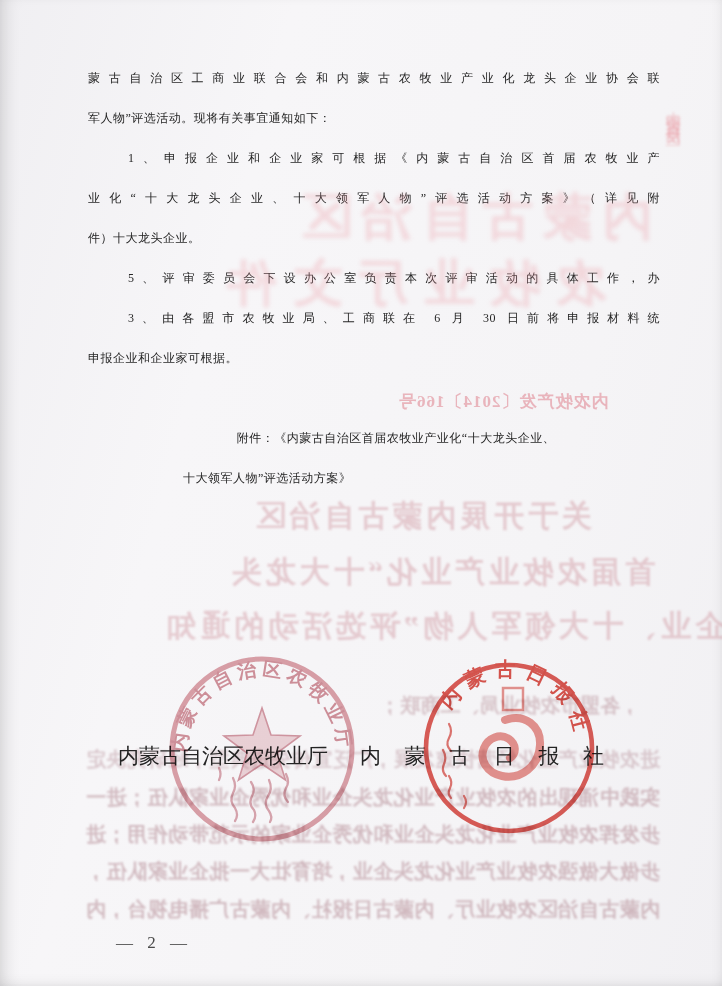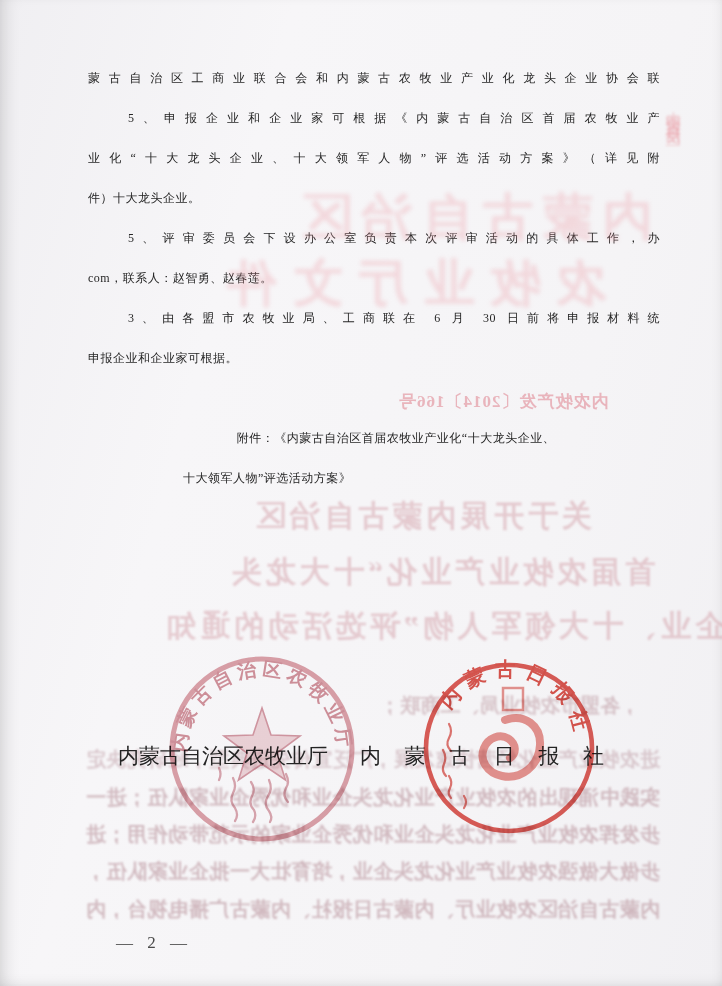--- a/index.html
+++ b/index.html
@@ -60,25 +60,25 @@
     <div class="ghost g-b g-b0">，各盟市农牧业局、工商联；</div>
     <div class="ghost g-b g-b1">进农牧业产业化经营快速发展，广泛宣传先进典型，经研究决定</div>
     <div class="ghost g-b g-b2">实践中涌现出的农牧业产业化龙头企业和优秀企业家队伍；进一</div>
     <div class="ghost g-b g-b3">步发挥农牧业产业化龙头企业和优秀企业家的示范带动作用；进</div>
     <div class="ghost g-b g-b4">步做大做强农牧业产业化龙头企业，培育壮大一批企业家队伍，</div>
     <div class="ghost g-b g-b5">内蒙古自治区农牧业厅、内蒙古日报社、内蒙古广播电视台，内</div>
   </div>
 
   <div class="content">
     <div class="ln just">蒙古自治区工商业联合会和内蒙古农牧业产业化龙头企业协会联</div>
-    <div class="ln just ind">5、申报企业和企业家可根据《内蒙古自治区首届农牧业产</div>
+    <div class="ln">军人物”评选活动。现将有关事宜通知如下：</div>
+    <div class="ln just ind">1、申报企业和企业家可根据《内蒙古自治区首届农牧业产</div>
     <div class="ln just">业化“十大龙头企业、十大领军人物”评选活动方案》（详见附</div>
     <div class="ln">件）十大龙头企业。</div>
     <div class="ln just ind">5、评审委员会下设办公室负责本次评审活动的具体工作，办</div>
-    <div class="ln">com，联系人：赵智勇、赵春莲。</div>
     <div class="ln just ind">3、由各盟市农牧业局、工商联在 6 月 30 日前将申报材料统</div>
     <div class="ln">申报企业和企业家可根据。</div>
     <div class="ln att1">附件：《内蒙古自治区首届农牧业产业化“十大龙头企业、</div>
     <div class="ln att2">十大领军人物”评选活动方案》</div>
   </div>
 
   <div class="sig sig-left">内蒙古自治区农牧业厅</div>
   <div class="sig sig-right">内蒙古日报社</div>
 
   <svg class="seal seal-left" viewBox="0 0 198 198">

